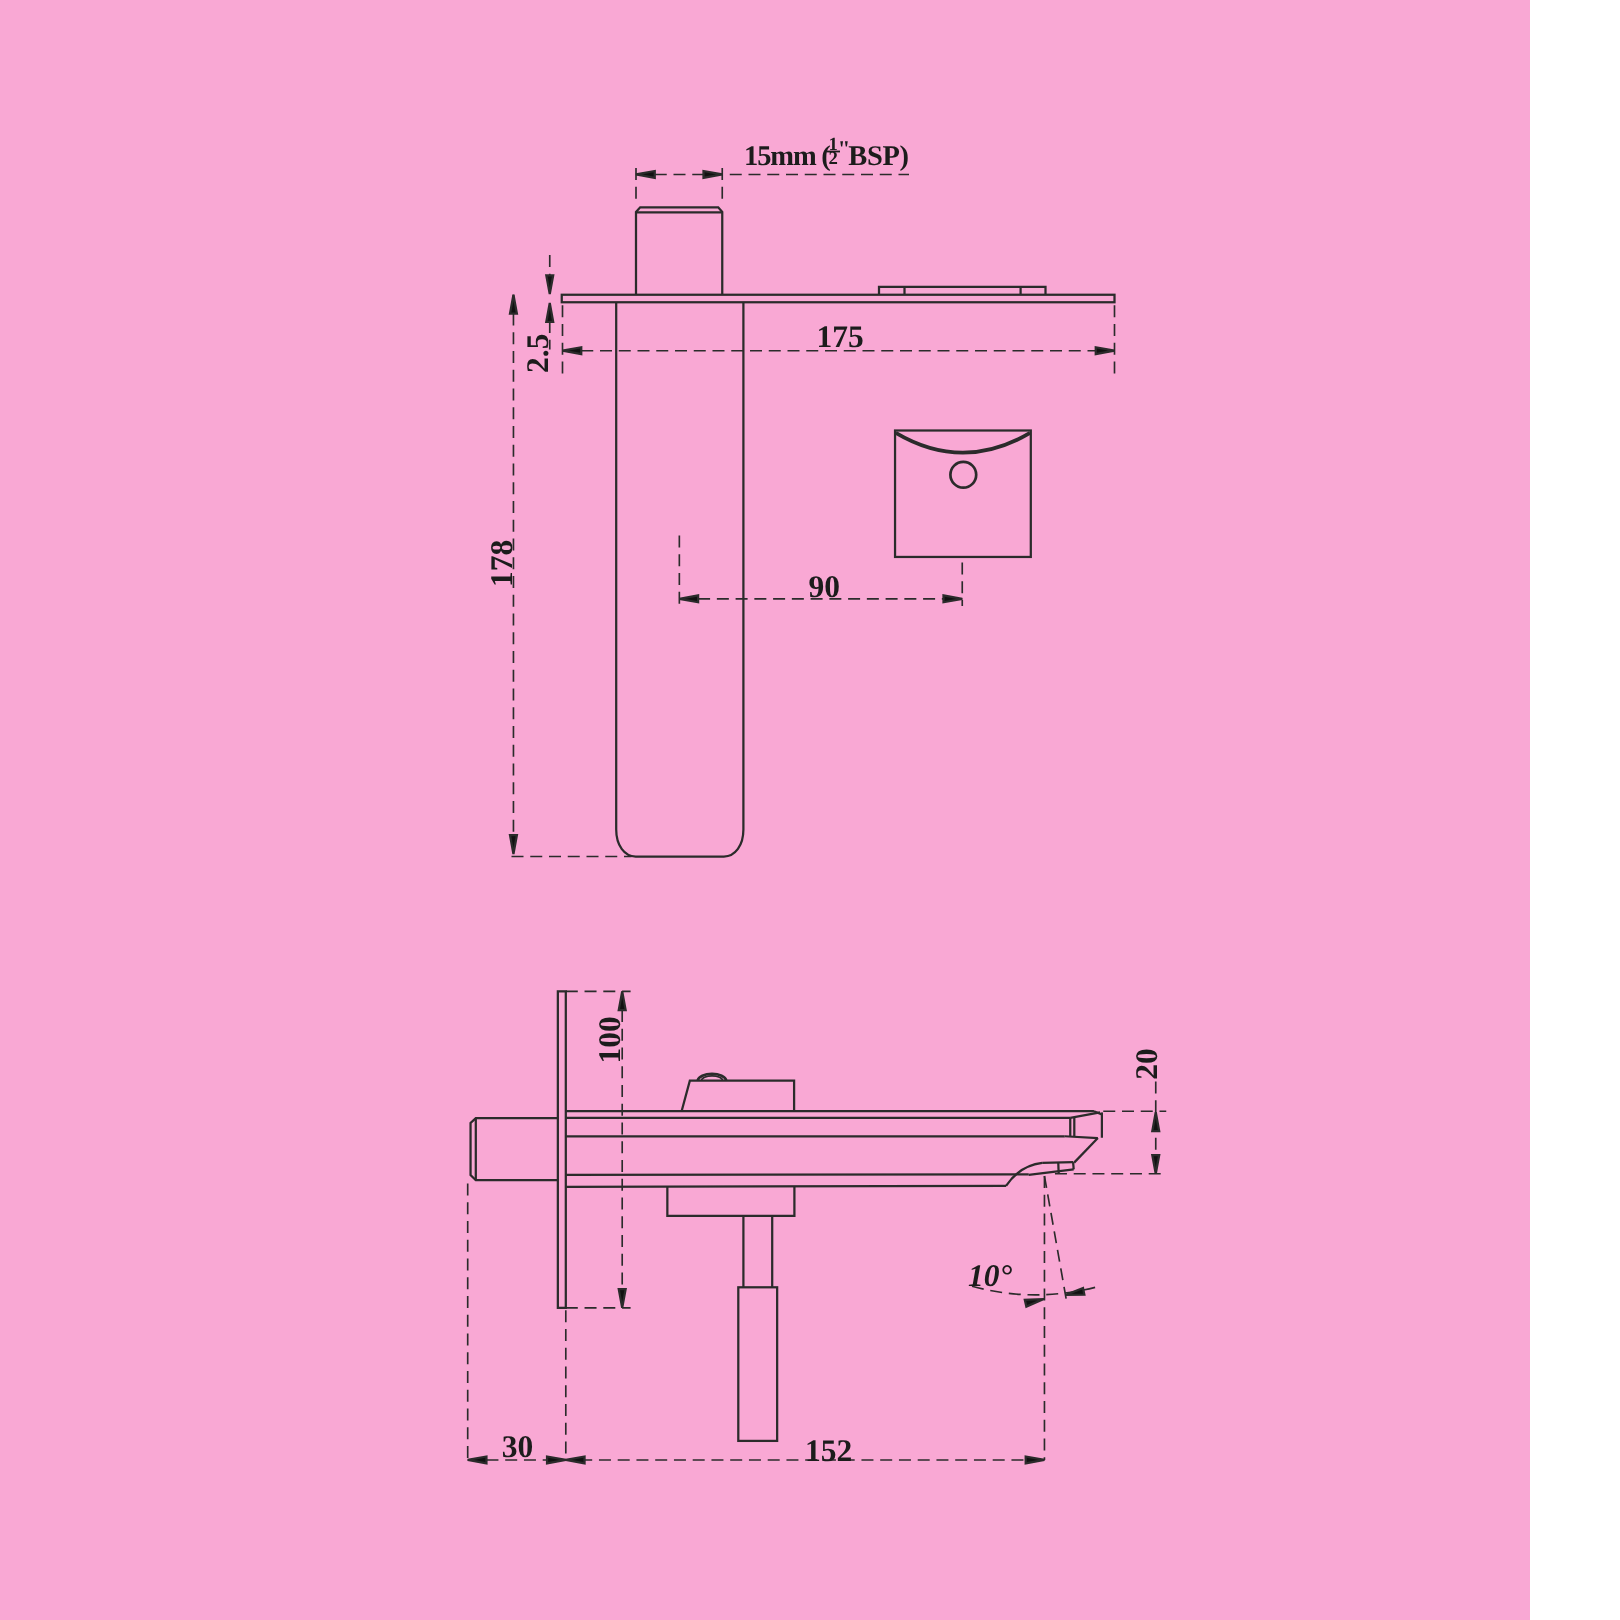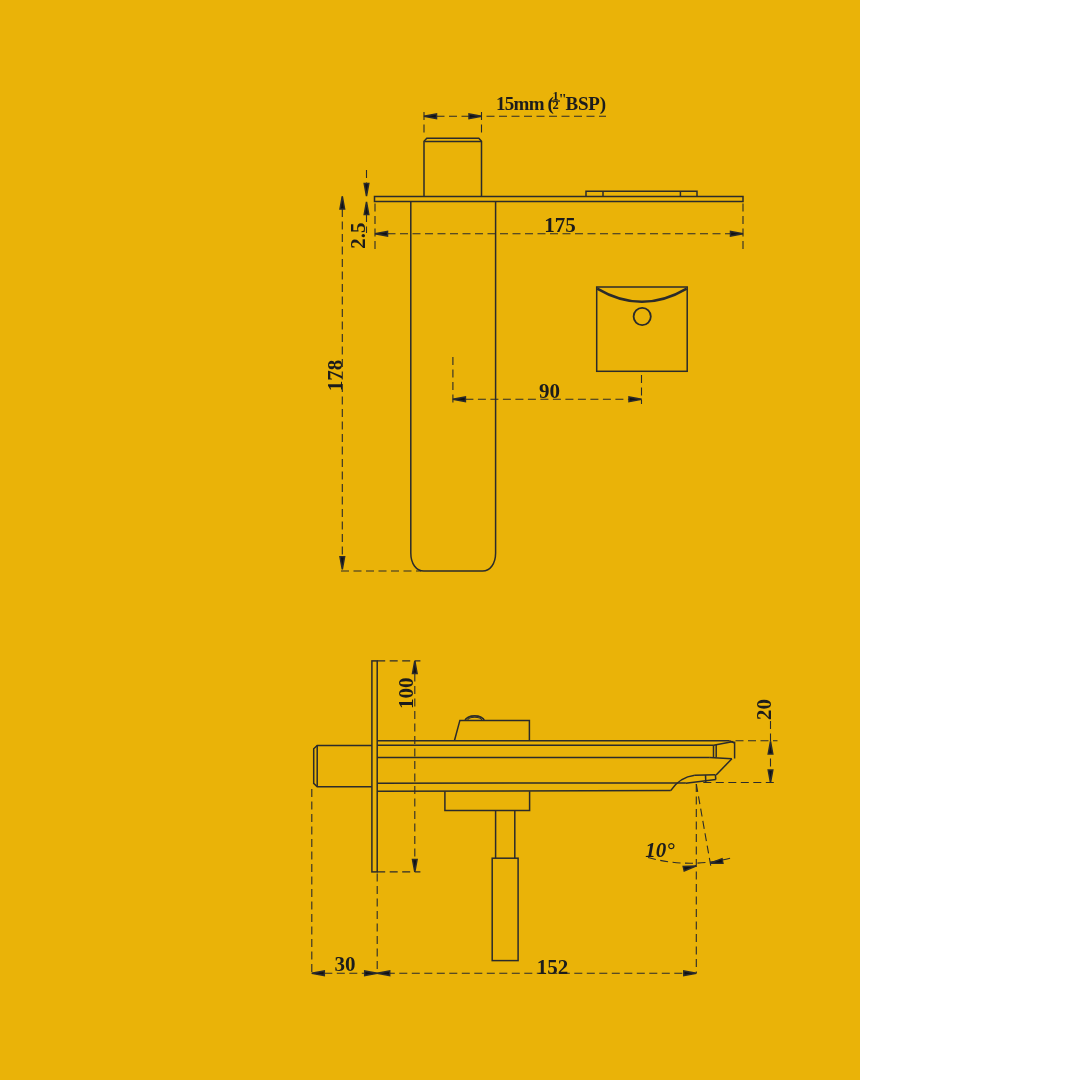--- a/index.html
+++ b/index.html
@@ -1,16 +1,16 @@
 <!DOCTYPE html>
 <html><head>
 <meta charset="utf-8">
 <style>
   html,body{margin:0;padding:0;background:#ffffff;}
-  .page{width:860px;height:1080px;position:relative;background:#eab308;overflow:hidden;}
+  .page{width:1020px;height:1080px;position:relative;background:#f9a8d4;overflow:hidden;}
   svg{position:absolute;left:0;top:0;}
   text{font-family:"Liberation Serif",serif;font-weight:bold;fill:#1c1c1c;}
 </style>
 </head>
 <body>
 <div class="page">
 <svg width="1080" height="1080" viewBox="0 0 1080 1080">
 <defs>
   <path id="arr" d="M0,0 L12.5,2.3 L12.5,-2.3 Z" fill="#111"></path>
 </defs>

